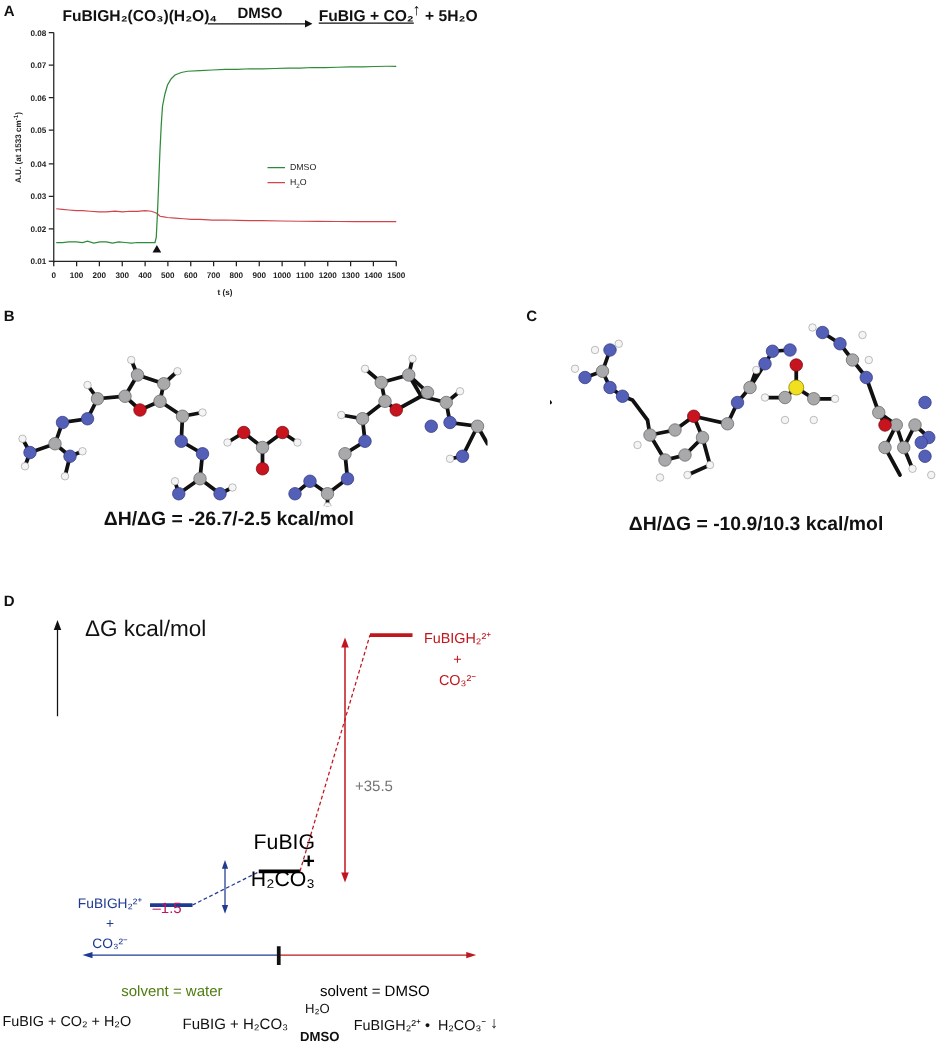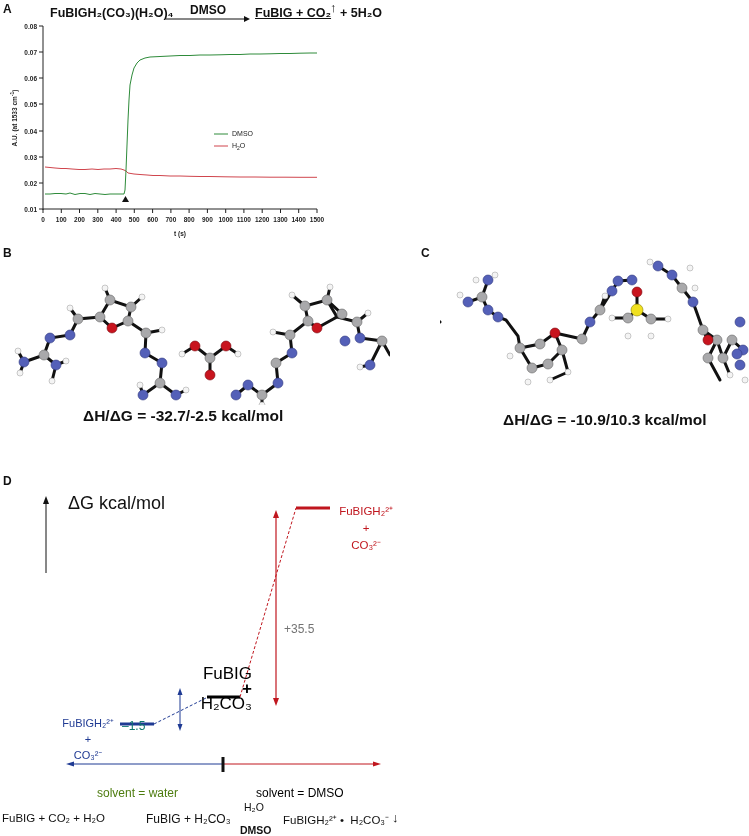--- a/index.html
+++ b/index.html
@@ -193,21 +193,21 @@
       <circle cx="182" cy="99" r="3"></circle>
       <circle cx="238" cy="99" r="3"></circle>
     <circle cx="262" cy="150" r="3"></circle>
       <circle cx="273" cy="77" r="3"></circle>
       <circle cx="292" cy="40" r="3"></circle>
     <circle cx="330" cy="32" r="3"></circle>
       <circle cx="368" cy="58" r="3"></circle>
       <circle cx="360" cy="112" r="3"></circle>
   </g>
 </svg>
-<div class="energy" style="left:83px;top:407px;">ΔH/ΔG = -32.7/-2.5 kcal/mol</div>
+<div class="energy" style="left:83px;top:407px;">ΔH/ΔG = -26.7/-2.5 kcal/mol</div>
 
 <div class="panel-label" style="left:421px;top:246px;">C</div>
 
 <svg class="abs" style="left:440px;top:240px;" width="309" height="165">
   <g stroke="#111" stroke-width="3" stroke-linecap="round" fill="none">
     <polyline points="0,82 -2,80"></polyline>
     <polyline points="28,62 42,57 48,70 58,77 66,80 78,96 80,108"></polyline>
     <polyline points="42,57 48,40"></polyline>
     <polyline points="80,108 100,104 115,93 122,110 108,124 92,128 80,108"></polyline>
     <polyline points="115,93 142,99 150,82 160,70 172,51 178,41 192,40"></polyline>
@@ -328,21 +328,21 @@
 
 <div class="abs" style="left:68px;top:493px;font-size:18px;font-weight:normal;white-space:nowrap;">
   <span>ΔG kcal/mol</span>
 </div>
 
 <div class="abs" style="left:53px;top:715px;width:70px;text-align:center;color:#1f3a93;font-size:11px;line-height:16px;">
   <div>FuBIGH₂²⁺</div>
   <div>+</div>
   <div>CO₃²⁻</div>
 </div>
-<div class="abs" style="left:122px;top:719px;color:#0f766e;font-size:12px;">–1.5</div>
+<div class="abs" style="left:122px;top:719px;color:#be185d;font-size:12px;">–1.5</div>
 
 <div class="abs" style="left:200px;top:666px;width:52px;text-align:right;color:#000;font-size:17px;line-height:15px;">
   <div>FuBIG</div>
   <div style="font-weight:bold;">+</div>
   <div>H₂CO₃</div>
 </div>
 
 <div class="abs" style="left:325px;top:503px;width:82px;text-align:center;color:#c0161e;font-size:11.5px;line-height:17px;">
   <div>FuBIGH₂²⁺</div>
   <div>+</div>

